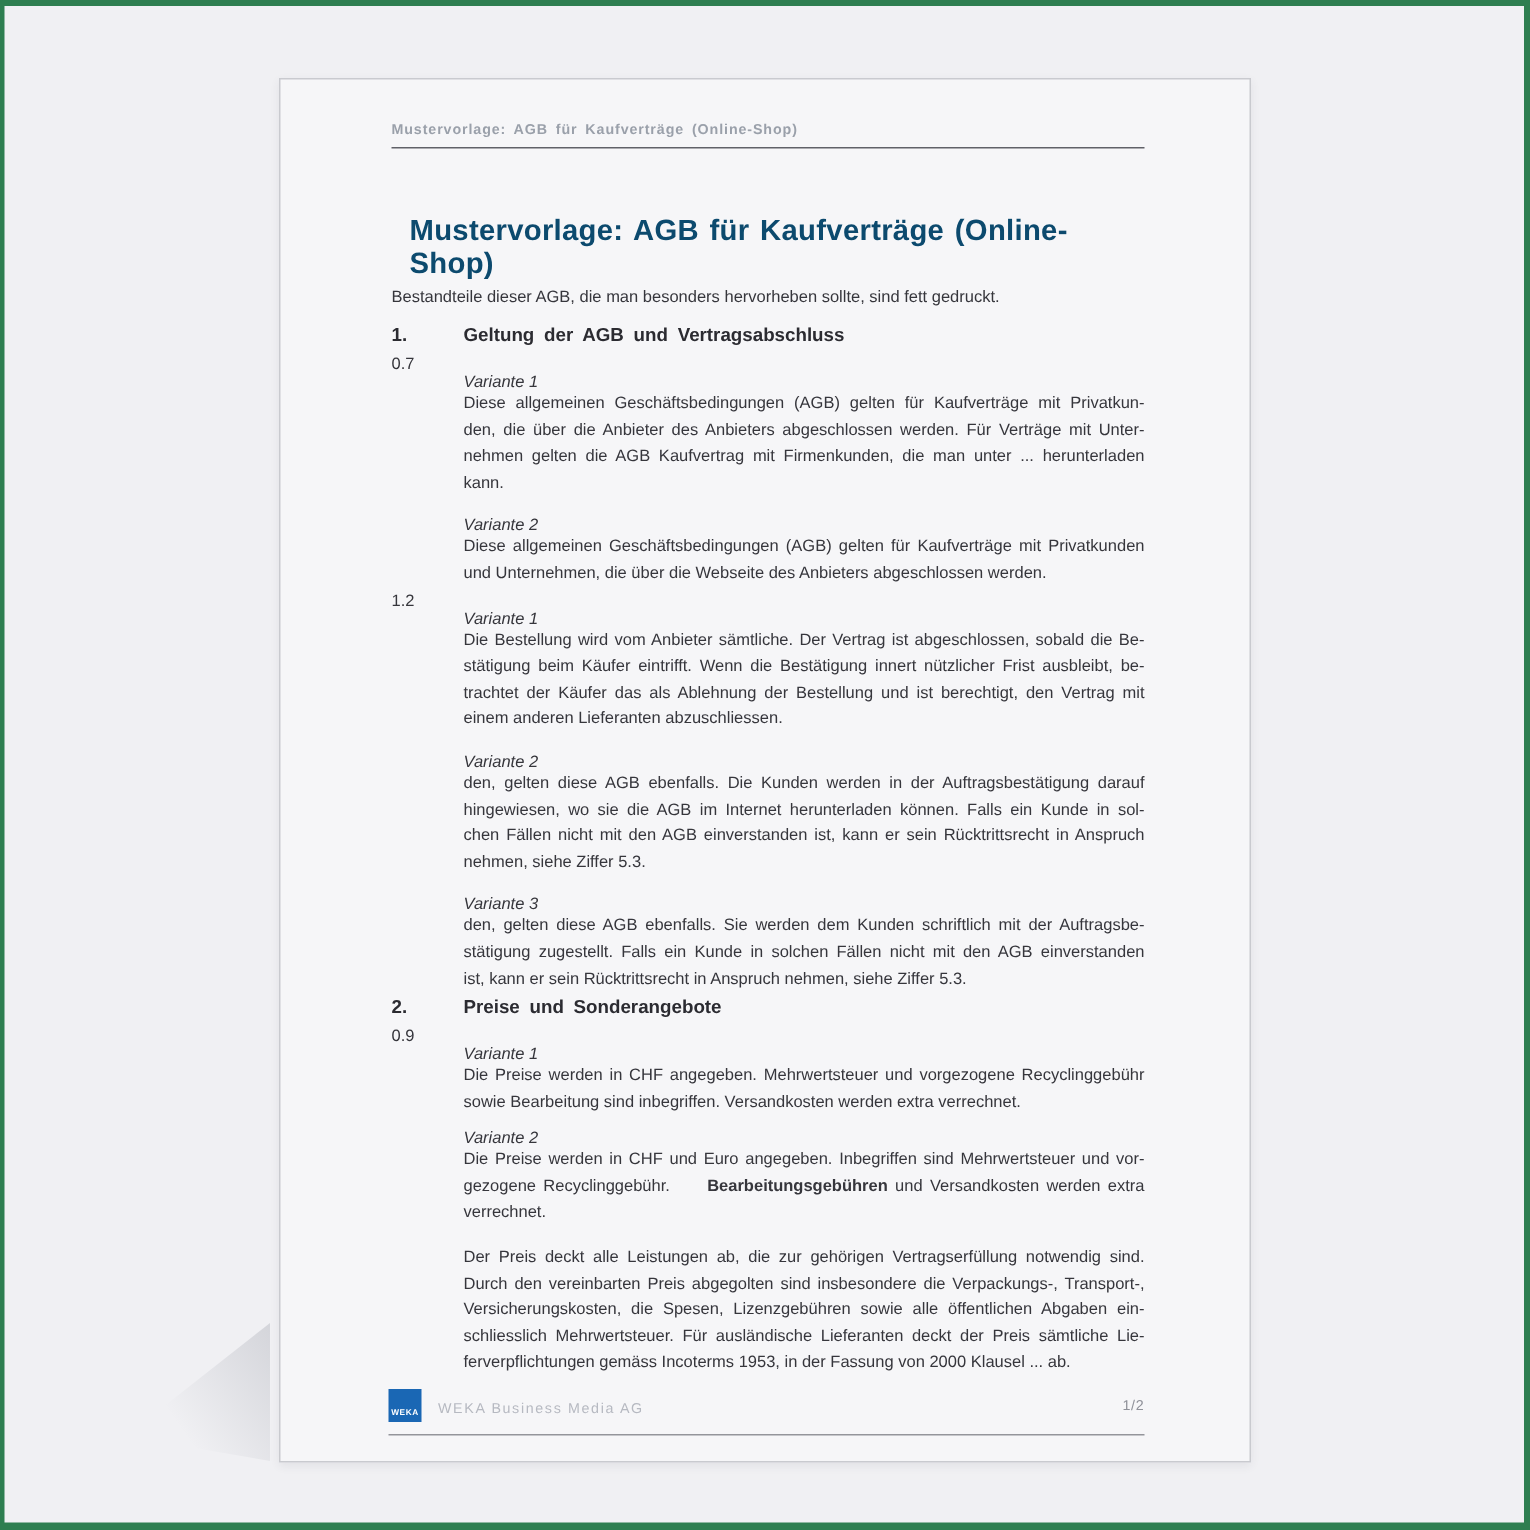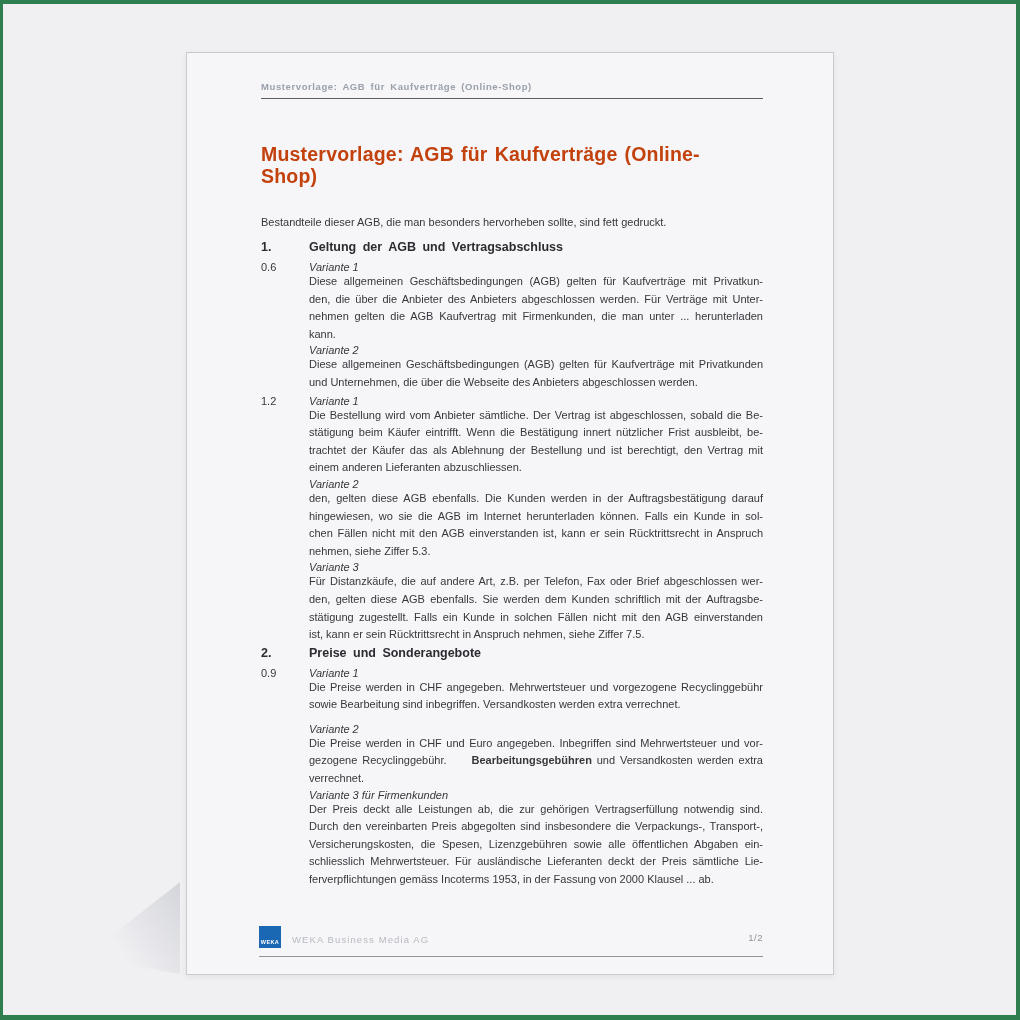--- a/index.html
+++ b/index.html
@@ -24,35 +24,35 @@
     background:#f6f6f8;border:1px solid #c9cacf;
     box-shadow:0 2px 6px rgba(60,60,80,0.08);
   }
   .content{padding:28px 70px 0 74px;}
   .running-header{
     font-size:9.5px;font-weight:bold;color:#9aa0aa;
     letter-spacing:0.6px;word-spacing:2px;line-height:12px;
   }
   .header-rule{border-bottom:1px solid #606168;margin-top:5px;}
   h1.doc-title{
-    margin:45px 0 0 0;font-size:19.5px;line-height:21.5px;font-weight:bold;
-    color:#c2410c;letter-spacing:0.2px;word-spacing:1.5px;white-space:pre-line;
+    margin:45px 0 0 12px;font-size:19.5px;line-height:21.5px;font-weight:bold;
+    color:#0c4a6e;letter-spacing:0.2px;word-spacing:1.5px;white-space:pre-line;
   }
-  .intro{margin-top:28px;font-size:11px;line-height:15px;color:#36363c;}
+  .intro{margin-top:4px;font-size:11px;line-height:15px;color:#36363c;}
   .sections{margin-top:0;}
   .section{margin-top:0;}
   .section:first-child{margin-top:8px;}
   .sec-head{
     display:grid;grid-template-columns:48px 1fr;
     font-size:12.5px;font-weight:bold;color:#2b2b31;
     line-height:18px;word-spacing:3px;margin-bottom:4px;
   }
   .item{display:grid;grid-template-columns:48px 1fr;margin-top:2px;font-size:11px;}
   .item-num{font-size:11px;line-height:12px;padding-top:1px;}
-  .block{margin-top:0;}
+  .block{margin-top:12px;}
   .block.gap{margin-top:8px;}
   .variant{font-style:italic;line-height:12px;padding-top:1px;color:#36363c;}
   .jline{line-height:17.6px;text-align:justify;text-align-last:justify;color:#36363c;}
   .jline.last{text-align-last:left;}
   .jline b{font-weight:bold;margin-left:20px;}
   .footer{position:absolute;left:72px;right:70px;top:873px;height:42px;}
   .logo{position:absolute;left:0;top:0;width:22px;height:22px;background:#1a67b4;}
   .logo span{
     position:absolute;left:0;right:0;bottom:3px;text-align:center;
     color:#ffffff;font-size:5.5px;font-weight:bold;letter-spacing:0.4px;
@@ -73,21 +73,21 @@
     <h1 class="doc-title">Mustervorlage: AGB für Kaufverträge (Online-
 Shop)</h1>
     <div class="intro">Bestandteile dieser AGB, die man besonders hervorheben sollte, sind fett gedruckt.</div>
     <div class="sections">
         <div class="section">
           <div class="sec-head">
             <div class="sec-num">1.</div>
             <div class="sec-title">Geltung der AGB und Vertragsabschluss</div>
           </div>
           <div class="item">
-            <div class="item-num">0.6</div>
+            <div class="item-num">0.7</div>
             <div class="item-body">
               <div class="block">
                 <div class="variant">Variante 1</div>
                 <div class="jline">Diese allgemeinen Geschäftsbedingungen (AGB) gelten für Kaufverträge mit Privatkun-</div>
                 <div class="jline">den, die über die Anbieter des Anbieters abgeschlossen werden. Für Verträge mit Unter-</div>
                 <div class="jline">nehmen gelten die AGB Kaufvertrag mit Firmenkunden, die man unter ... herunterladen</div>
                 <div class="jline last">kann.</div>
               </div>
               <div class="block">
                 <div class="variant">Variante 2</div>
@@ -108,24 +108,23 @@
               </div>
               <div class="block">
                 <div class="variant">Variante 2</div>
                 <div class="jline">den, gelten diese AGB ebenfalls. Die Kunden werden in der Auftragsbestätigung darauf</div>
                 <div class="jline">hingewiesen, wo sie die AGB im Internet herunterladen können. Falls ein Kunde in sol-</div>
                 <div class="jline">chen Fällen nicht mit den AGB einverstanden ist, kann er sein Rücktrittsrecht in Anspruch</div>
                 <div class="jline last">nehmen, siehe Ziffer 5.3.</div>
               </div>
               <div class="block">
                 <div class="variant">Variante 3</div>
-                <div class="jline">Für Distanzkäufe, die auf andere Art, z.B. per Telefon, Fax oder Brief abgeschlossen wer-</div>
                 <div class="jline">den, gelten diese AGB ebenfalls. Sie werden dem Kunden schriftlich mit der Auftragsbe-</div>
                 <div class="jline">stätigung zugestellt. Falls ein Kunde in solchen Fällen nicht mit den AGB einverstanden</div>
-                <div class="jline last">ist, kann er sein Rücktrittsrecht in Anspruch nehmen, siehe Ziffer 7.5.</div>
+                <div class="jline last">ist, kann er sein Rücktrittsrecht in Anspruch nehmen, siehe Ziffer 5.3.</div>
               </div>
             </div>
           </div>
         </div>
         <div class="section">
           <div class="sec-head">
             <div class="sec-num">2.</div>
             <div class="sec-title">Preise und Sonderangebote</div>
           </div>
           <div class="item">
@@ -136,21 +135,20 @@
                 <div class="jline">Die Preise werden in CHF angegeben. Mehrwertsteuer und vorgezogene Recyclinggebühr</div>
                 <div class="jline last">sowie Bearbeitung sind inbegriffen. Versandkosten werden extra verrechnet.</div>
               </div>
               <div class="block gap">
                 <div class="variant">Variante 2</div>
                 <div class="jline">Die Preise werden in CHF und Euro angegeben. Inbegriffen sind Mehrwertsteuer und vor-</div>
                 <div class="jline">gezogene Recyclinggebühr. <b>Bearbeitungsgebühren</b> und Versandkosten werden extra</div>
                 <div class="jline last">verrechnet.</div>
               </div>
               <div class="block">
-                <div class="variant">Variante 3 für Firmenkunden</div>
                 <div class="jline">Der Preis deckt alle Leistungen ab, die zur gehörigen Vertragserfüllung notwendig sind.</div>
                 <div class="jline">Durch den vereinbarten Preis abgegolten sind insbesondere die Verpackungs-, Transport-,</div>
                 <div class="jline">Versicherungskosten, die Spesen, Lizenzgebühren sowie alle öffentlichen Abgaben ein-</div>
                 <div class="jline">schliesslich Mehrwertsteuer. Für ausländische Lieferanten deckt der Preis sämtliche Lie-</div>
                 <div class="jline last">ferverpflichtungen gemäss Incoterms 1953, in der Fassung von 2000 Klausel ... ab.</div>
               </div>
             </div>
           </div>
         </div>
       </div>

